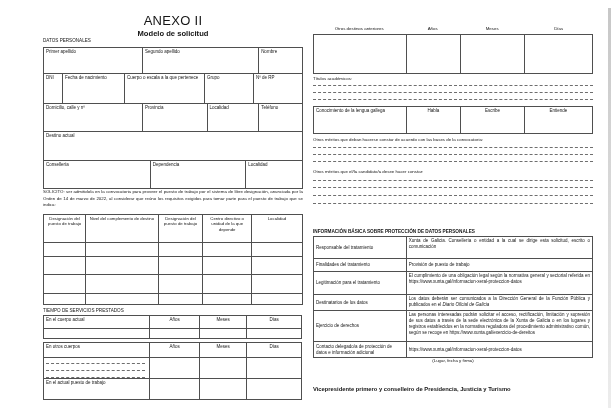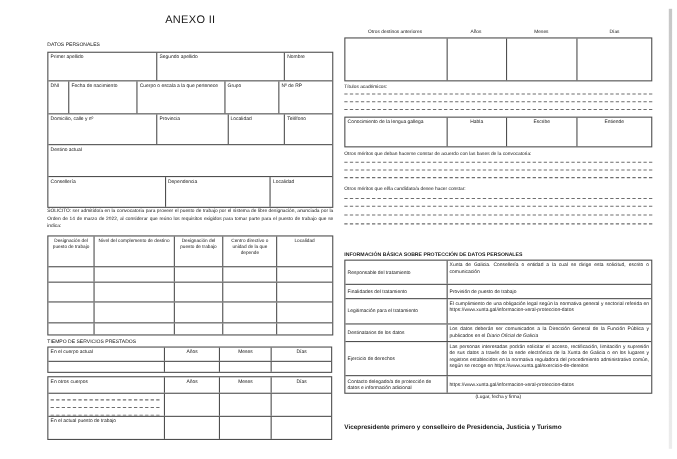--- a/index.html
+++ b/index.html
@@ -13,34 +13,35 @@
   .td{border-left:1px solid #4f4f4f;padding:1px 2px;box-sizing:border-box;font-size:4.5px;line-height:1.3;overflow:hidden;flex:0 0 auto;}
   .td:first-child{border-left:none;}
   .c{text-align:center;}
   .vc{display:flex;align-items:center;}
   .lbl{font-size:4.6px;line-height:1.2;}
   .b{font-weight:bold;}
   .dot{border-bottom:1px dashed #6e6e6e;height:0;}
   .just{text-align:justify;}
   .it{font-style:italic;}
   #title{top:13px;left:0;width:260px;text-align:center;}
-  #title .l1{font-size:10px;letter-spacing:.3px;}
+  #title .l1{font-size:13px;letter-spacing:.3px;}
   #title .l2{font-size:7.6px;font-weight:bold;margin-top:1px;}
   .small{font-size:4.4px;}
   .hcell{font-size:4.3px;line-height:1.25;}
 </style>
 </head>
 <body>
 
 <div id="page">
 
   <div class="abs" id="left" style="left:43px;top:0;width:260px;height:417px;">
 
     <div class="abs" id="title">
       <div class="l1">ANEXO II</div>
+      <div class="l2">Modelo de solicitud</div>
     </div>
 
     <div class="abs lbl" style="top:38px;left:0;">DATOS PERSONALES</div>
 
     <div class="abs t" style="top:47px;left:0;width:260px;">
       <div class="tr" style="height:25px;">
         <div class="td" style="flex-basis:38%;">Primer apellido</div>
         <div class="td" style="flex-basis:45%;">Segundo apellido</div>
         <div class="td" style="flex-basis:17%;">Nombre</div>
       </div>

